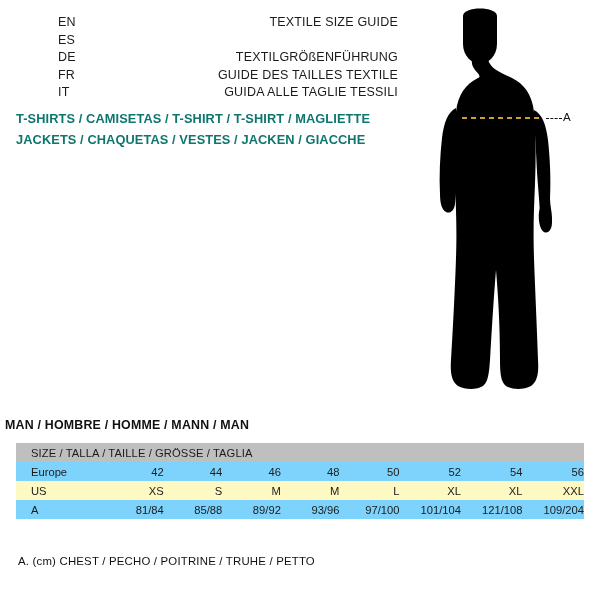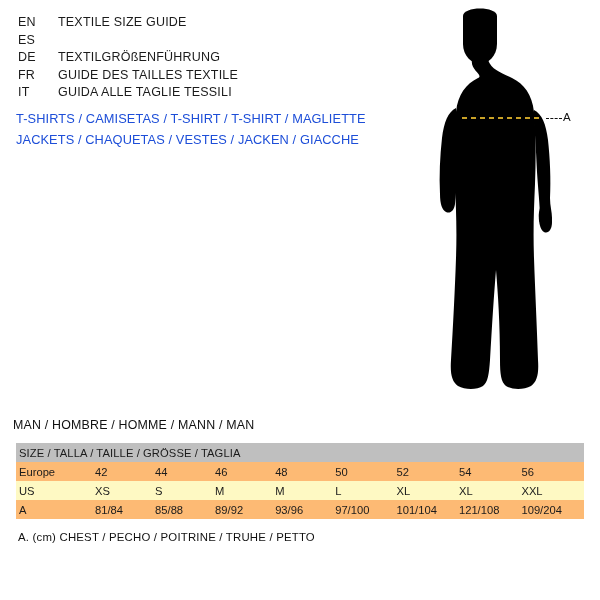--- a/index.html
+++ b/index.html
@@ -33,38 +33,40 @@
     display: flex;
     align-items: baseline;
     font-size: 12.5px;
     line-height: 17.6px;
     letter-spacing: 0.2px;
     color: #1b1b1b;
   }
   .lang-code {
     width: 40px;
     flex: 0 0 40px;
+    margin-left: 40px;
   }
   .lang-text {
     flex: 1 1 auto;
+    text-align: right;
   }
 
   
   .cat-block {
     position: absolute;
     left: 16px;
     top: 108px;
     width: 400px;
   }
   .cat-line {
     font-size: 12.8px;
     line-height: 21px;
-    font-weight: normal;
+    font-weight: bold;
     letter-spacing: 0.1px;
-    color: #1d4ed8;
+    color: #0f766e;
   }
 
   
   .figure-wrap {
     position: absolute;
     left: 400px;
     top: 8px;
     width: 200px;
     height: 400px;
   }
@@ -83,24 +85,24 @@
     position: absolute;
     left: 146px;
     top: 110px;
     width: 16px;
     border-top: 1.4px dashed #111111;
   }
 
   
   .table-title {
     position: absolute;
-    left: 13px;
+    left: 5px;
     top: 418px;
     font-size: 12.4px;
-    font-weight: normal;
+    font-weight: bold;
     letter-spacing: 0.2px;
     color: #111111;
   }
 
   .size-table {
     position: absolute;
     left: 16px;
     top: 443px;
     width: 568px;
     border-collapse: collapse;
@@ -110,42 +112,42 @@
   .size-table td {
     padding: 0;
     height: 19px;
     vertical-align: middle;
     white-space: nowrap;
   }
   .size-table tr.shade td {
     background: #fef9c3;
   }
   .size-table tr.plain td {
-    background: #fdba74;
+    background: #7dd3fc;
   }
   .size-table td.label {
     width: 86px;
-    padding-left: 3px;
+    padding-left: 15px;
     text-align: left;
     margin-left: 24px;
   }
   .size-table td.val {
-    text-align: left;
+    text-align: right;
     width: 68px;
   }
   .header-row td {
     background: #bfbfbf !important;
     font-size: 11.2px;
     letter-spacing: 0.1px;
   }
 
   .footnote {
     position: absolute;
     left: 18px;
-    top: 531px;
+    top: 555px;
     font-size: 11.4px;
     letter-spacing: 0.2px;
     color: #111111;
   }
 </style>
 </head>
 <body>
 
 <div class="page">
 

